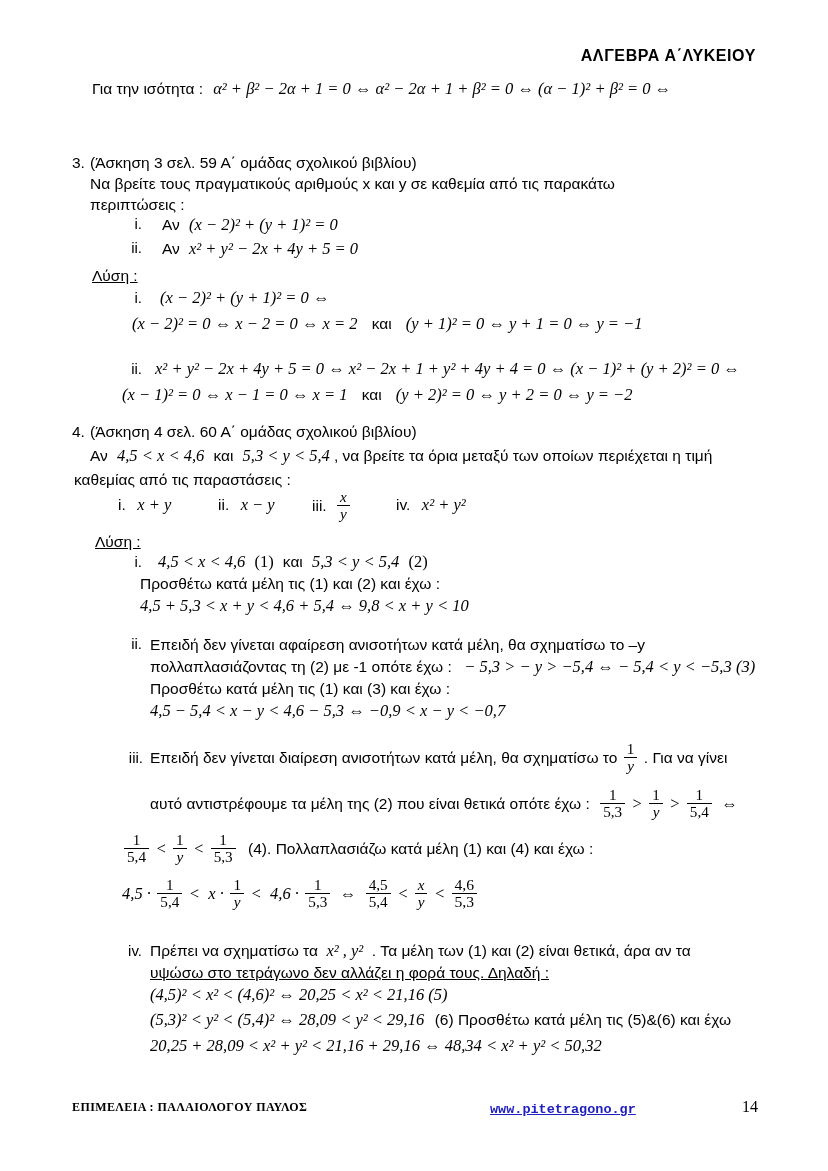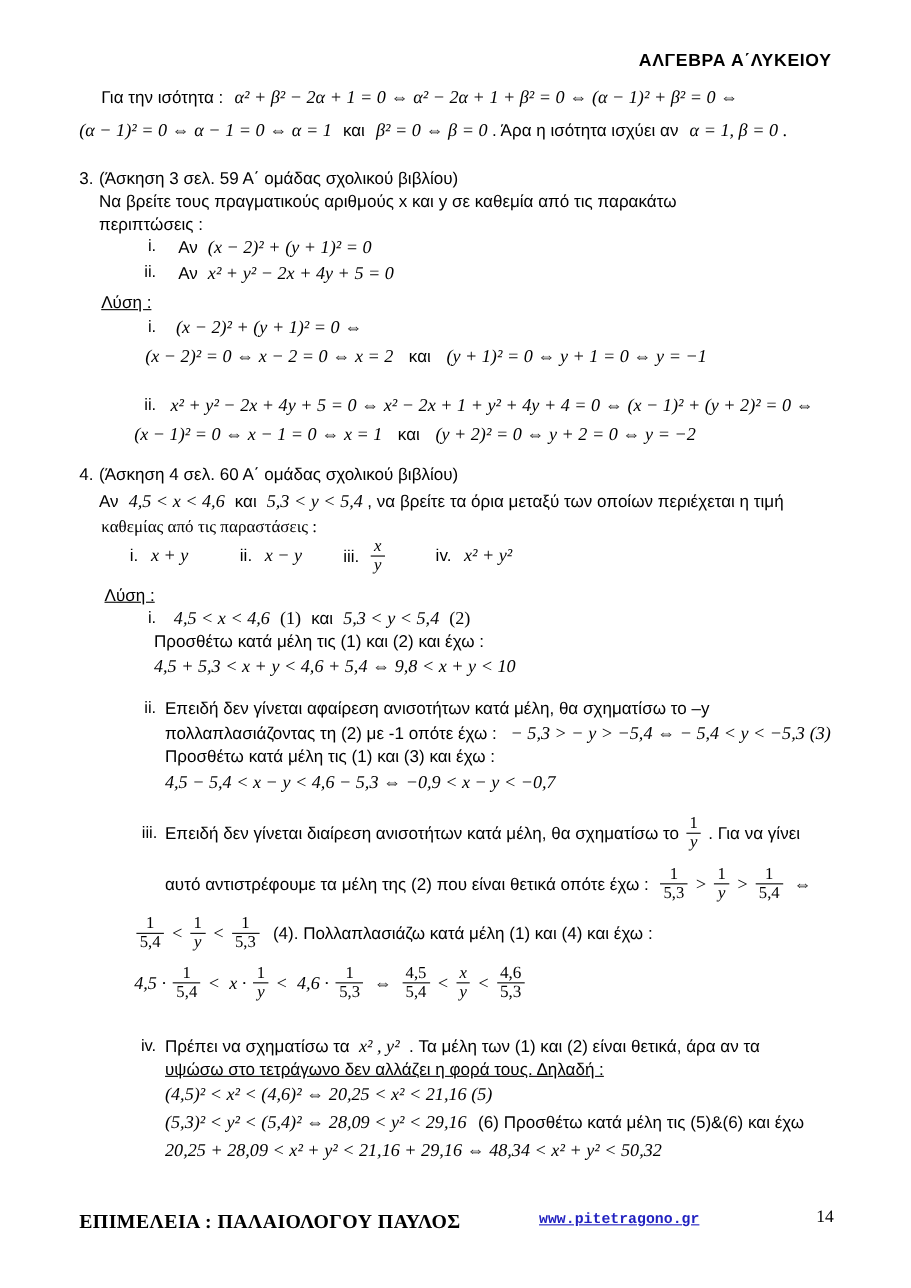--- a/index.html
+++ b/index.html
@@ -81,21 +81,21 @@
   .frac .num { display: block; font-size: 0.92em; padding: 0 3px; }
   .frac .den { display: block; font-size: 0.92em; padding: 0 3px; border-top: 1.1px solid #000; }
 
   
   .footer-name {
     position: absolute;
     left: 72px;
     top: 1100px;
     font-family: "Liberation Serif", serif;
     font-weight: bold;
-    font-size: 18px;
+    font-size: 12px;
     letter-spacing: 0.4px;
   }
   .footer-link {
     position: absolute;
     left: 490px;
     top: 1102px;
     font-family: "Liberation Mono", monospace;
     font-weight: bold;
     font-size: 13.5px;
     color: #2020c0;
@@ -114,28 +114,20 @@
 
 <div class="page">
 
   <div class="doc-header">ΑΛΓΕΒΡΑ Α΄ΛΥΚΕΙΟΥ</div>
 
   <div class="abs mathline" style="left:92px; top:78px;">
     <span class="rm gr">Για την ισότητα :</span>
     <span style="margin-left:6px;">α² + β² − 2α + 1 = 0 ⇔ α² − 2α + 1 + β² = 0 ⇔ (α − 1)² + β² = 0 ⇔</span>
   </div>
 
-  <div class="abs mathline" style="left:72px; top:108px;">
-    <span>(α − 1)² = 0 ⇔ α − 1 = 0 ⇔ α = 1</span>
-    <span class="rm gr" style="margin:0 6px;">και</span>
-    <span>β² = 0 ⇔ β = 0</span>
-    <span class="rm gr">. Άρα η ισότητα ισχύει αν</span>
-    <span style="margin-left:6px;">α = 1, β = 0</span>
-    <span class="rm">.</span>
-  </div>
 
   <div class="ex-num gr" style="left:72px; top:152px;">3.</div>
   <div class="ex-body gr" style="left:90px; top:152px;">(Άσκηση 3 σελ. 59 Α΄ ομάδας σχολικού βιβλίου)</div>
   <div class="ex-body gr" style="left:90px; top:173px;">Να βρείτε τους πραγματικούς αριθμούς  x και y σε καθεμία από τις παρακάτω</div>
   <div class="ex-body gr" style="left:90px; top:194px;">περιπτώσεις :</div>
 
   <div class="roman" style="left:118px; top:215px; width:24px;">i.</div>
   <div class="abs mathline" style="left:162px; top:214px;">
     <span class="rm gr">Αν</span>
     <span style="margin-left:5px;">(x − 2)² + (y + 1)² = 0</span>
@@ -168,21 +160,21 @@
   <div class="ex-num gr" style="left:72px; top:421px;">4.</div>
   <div class="ex-body gr" style="left:90px; top:421px;">(Άσκηση 4 σελ. 60 Α΄ ομάδας σχολικού βιβλίου)</div>
 
   <div class="abs mathline" style="left:90px; top:445px;text-align:center;">
     <span class="rm gr">Αν</span>
     <span style="margin-left:5px;">4,5 &lt; x &lt; 4,6</span>
     <span class="rm gr" style="margin:0 5px;">και</span>
     <span>5,3 &lt; y &lt; 5,4</span>
     <span class="rm gr">, να βρείτε τα όρια μεταξύ των οποίων περιέχεται η τιμή</span>
   </div>
-  <div class="ex-body gr" style="left:92px; top:469px;font-family:Liberation Serif, serif;">καθεμίας από τις παραστάσεις :</div>
+  <div class="ex-body gr" style="left:74px; top:469px;">καθεμίας από τις παραστάσεις :</div>
 
   <div class="abs" style="left:118px; top:494px;">
     <span class="gr">i.</span>
     <span class="mathline" style="margin-left:7px;">x + y</span>
   </div>
   <div class="abs" style="left:218px; top:494px;">
     <span class="gr">ii.</span>
     <span class="mathline" style="margin-left:7px;">x − y</span>
   </div>
   <div class="abs" style="left:312px; top:490px;">

